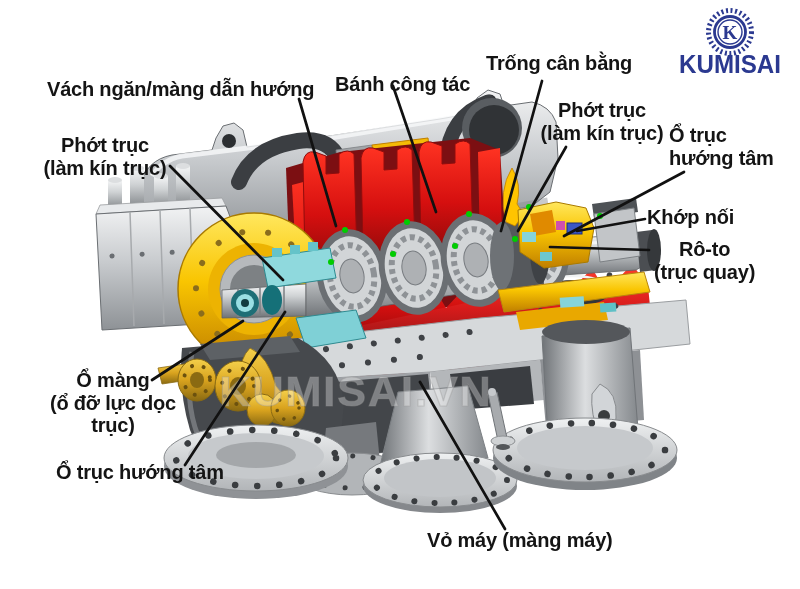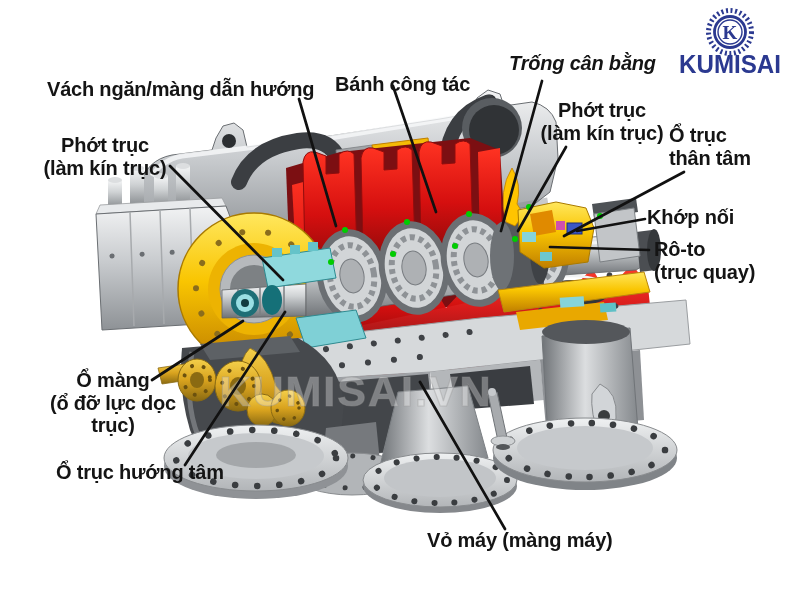--- a/index.html
+++ b/index.html
@@ -3,26 +3,26 @@
 <meta charset="utf-8">
 <style>
   html,body{margin:0;padding:0;background:#fff;}
   .stage{position:relative;width:800px;height:589px;background:#ffffff;overflow:hidden;
          font-family:"Liberation Sans",sans-serif;}
   .stage svg{position:absolute;left:0;top:0;}
   .lbl{position:absolute;font-weight:bold;font-size:20px;line-height:1.13;color:#141414;
        white-space:pre-line;letter-spacing:-0.2px;}
   #lbl-vach{left:47px;top:78px;}
   #lbl-banh{left:335px;top:73px;}
-  #lbl-trong{left:509px;top:52px;font-style:italic;}
+  #lbl-trong{left:486px;top:52px;}
   #lbl-phot-trai{left:34px;top:134px;width:142px;text-align:center;}
   #lbl-phot-phai{left:540px;top:99px;width:124px;text-align:center;}
   #lbl-otruc-phai{left:669px;top:124px;}
   #lbl-khop{left:647px;top:206px;}
-  #lbl-roto{left:654px;top:238px;}
+  #lbl-roto{left:654px;top:238px;text-align:center;}
   #lbl-ochan{left:28px;top:369px;width:170px;text-align:center;}
   #lbl-otruc-trai{left:56px;top:461px;}
   #lbl-vomay{left:427px;top:529px;}
   #logo{position:absolute;left:655px;top:2px;width:145px;height:80px;}
 </style>
 </head>
 <body>
 
 <div class="stage">
 
@@ -294,21 +294,21 @@
 </svg>
 
 <div class="lbl" id="lbl-vach">Vách ngăn/màng dẫn hướng</div>
 <div class="lbl" id="lbl-banh">Bánh công tác</div>
 <div class="lbl" id="lbl-trong">Trống cân bằng</div>
 <div class="lbl" id="lbl-phot-trai">Phớt trục
 (làm kín trục)</div>
 <div class="lbl" id="lbl-phot-phai">Phớt trục
 (làm kín trục)</div>
 <div class="lbl" id="lbl-otruc-phai">Ổ trục
-thân tâm</div>
+hướng tâm</div>
 <div class="lbl" id="lbl-khop">Khớp nối</div>
 <div class="lbl" id="lbl-roto">Rô-to
 (trục quay)</div>
 <div class="lbl" id="lbl-ochan">Ổ màng
 (ổ đỡ lực dọc trục)</div>
 <div class="lbl" id="lbl-otruc-trai">Ổ trục hướng tâm</div>
 <div class="lbl" id="lbl-vomay">Vỏ máy (màng máy)</div>
 
 <svg id="logo" viewBox="0 0 145 80">
   <circle cx="75" cy="30" r="21.5" fill="none" stroke="#2b3990" stroke-width="5" stroke-dasharray="2 2.6"></circle>

